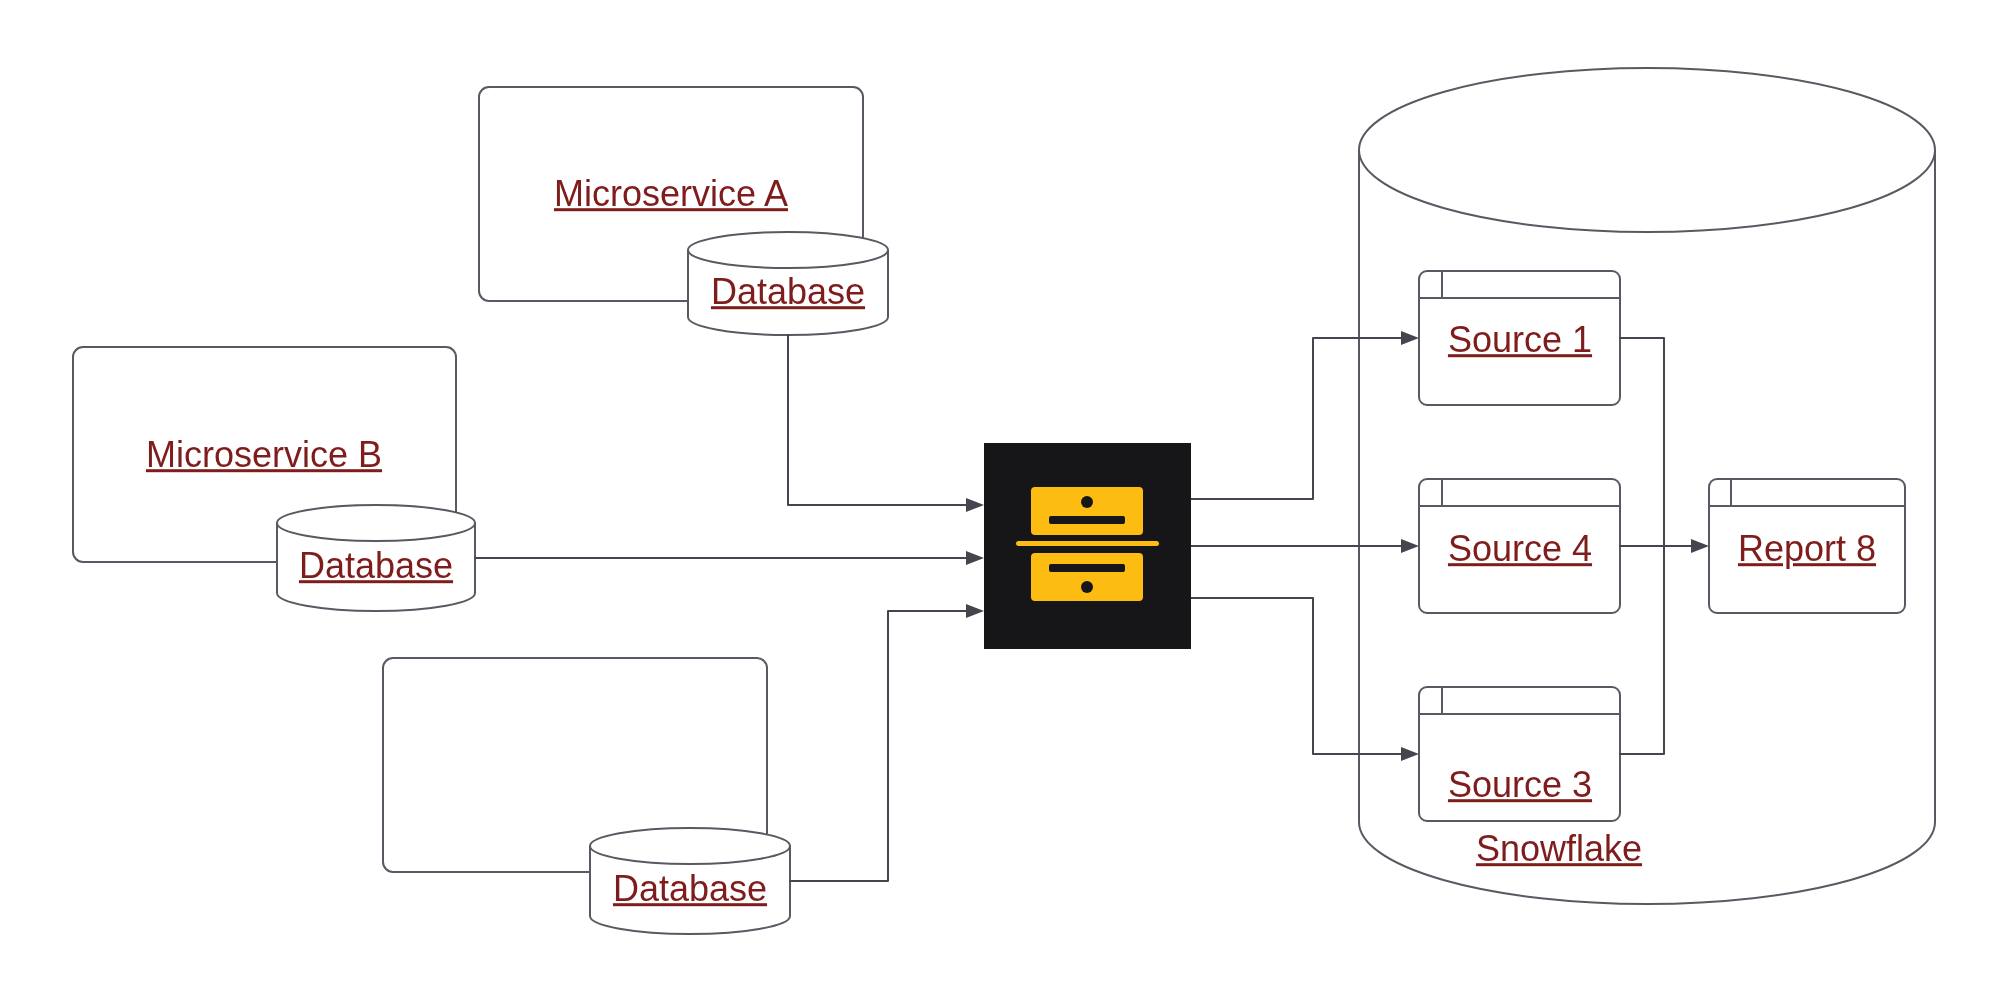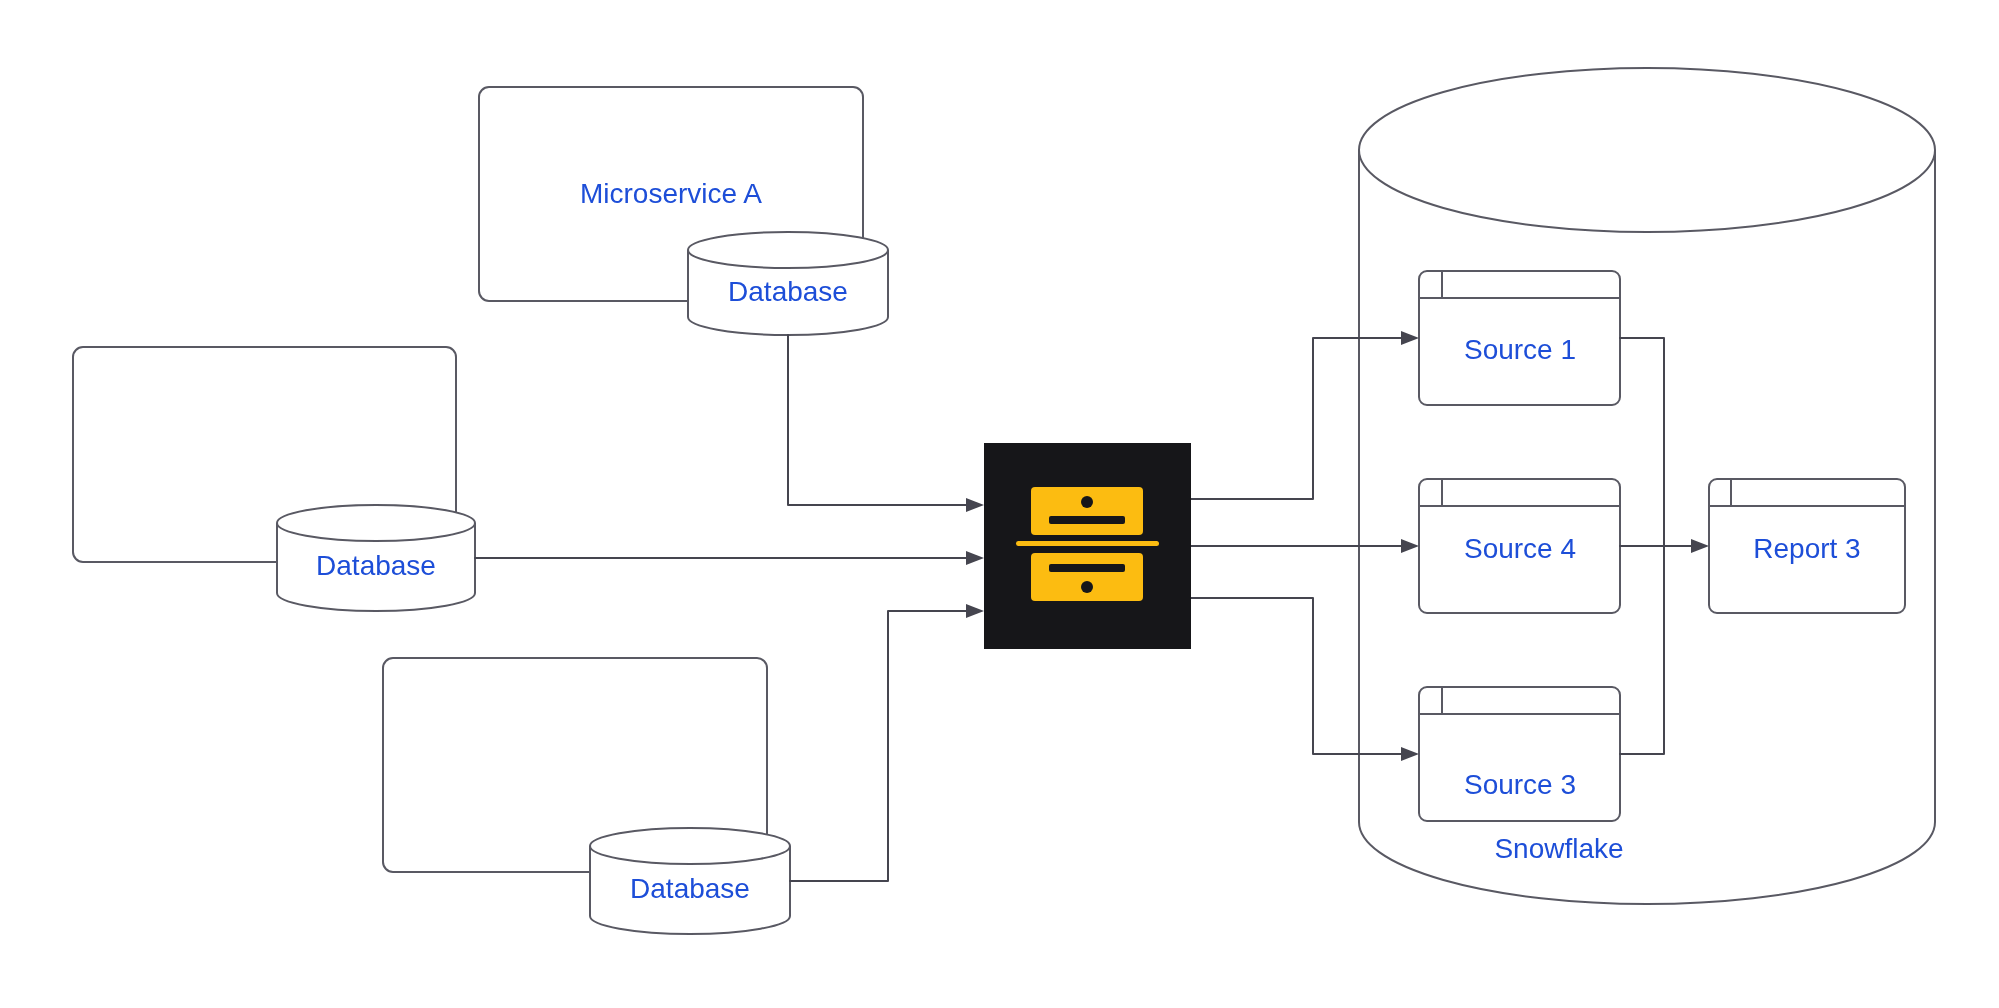--- a/index.html
+++ b/index.html
@@ -7,25 +7,26 @@
     position:relative;
     width:1999px;height:1008px;
     background:#ffffff;
     font-family:"Liberation Sans","DejaVu Sans",sans-serif;
     overflow:hidden;
   }
   #diagram-svg{position:absolute;left:0;top:0;}
   .label{
     position:absolute;
     transform:translate(-50%,-50%);
-    font-size:28px;
+    font-size:36px;
     line-height:1.1;
-    color:#1d4ed8;
+    color:#7f1d1d;
     white-space:nowrap;
     user-select:none;
+    text-decoration:underline;
   }
 </style>
 </head>
 <body>
 
 <div id="canvas">
 
   <svg id="diagram-svg" width="1999" height="1008" viewBox="0 0 1999 1008">
 
     <g fill="#ffffff" stroke-width="2" stroke="#595963">
@@ -91,24 +92,25 @@
         <rect x="1049" y="516" width="76" height="8" rx="2" fill="#161619"></rect>
         <rect x="1049" y="564" width="76" height="8" rx="2" fill="#161619"></rect>
         <circle cx="1087" cy="587" r="6" fill="#161619"></circle>
       </g>
     </g>
   </svg>
 
   <div class="label" style="left:671px;  top:194px;">Microservice A</div>
   <div class="label" style="left:788px;  top:292px;">Database</div>
 
+  <div class="label" style="left:264px;  top:455px;">Microservice B</div>
   <div class="label" style="left:376px;  top:566px;">Database</div>
 
   <div class="label" style="left:690px;  top:889px;">Database</div>
 
-  <div class="label" style="left:1520px; top:350px;">Source 1</div>
+  <div class="label" style="left:1520px; top:340px;">Source 1</div>
   <div class="label" style="left:1520px; top:549px;">Source 4</div>
   <div class="label" style="left:1520px; top:757px;margin-top:28px;">Source 3</div>
 
-  <div class="label" style="left:1807px; top:549px;">Report 3</div>
+  <div class="label" style="left:1807px; top:549px;">Report 8</div>
   <div class="label" style="left:1559px; top:849px;">Snowflake</div>
 
 </div>
 
 </body></html>

